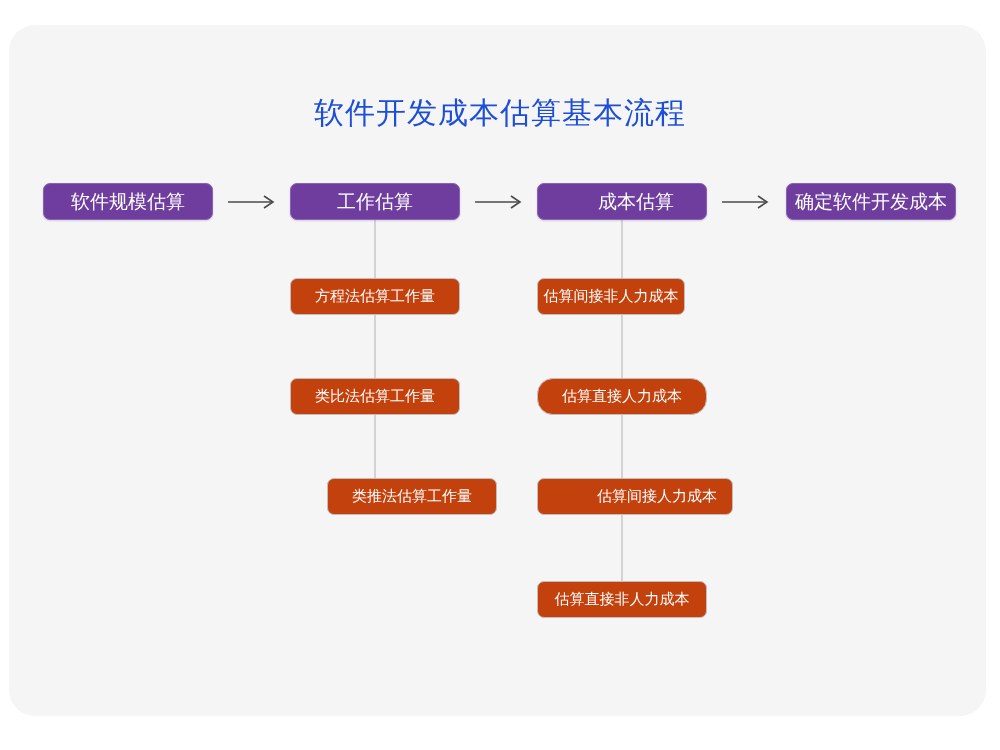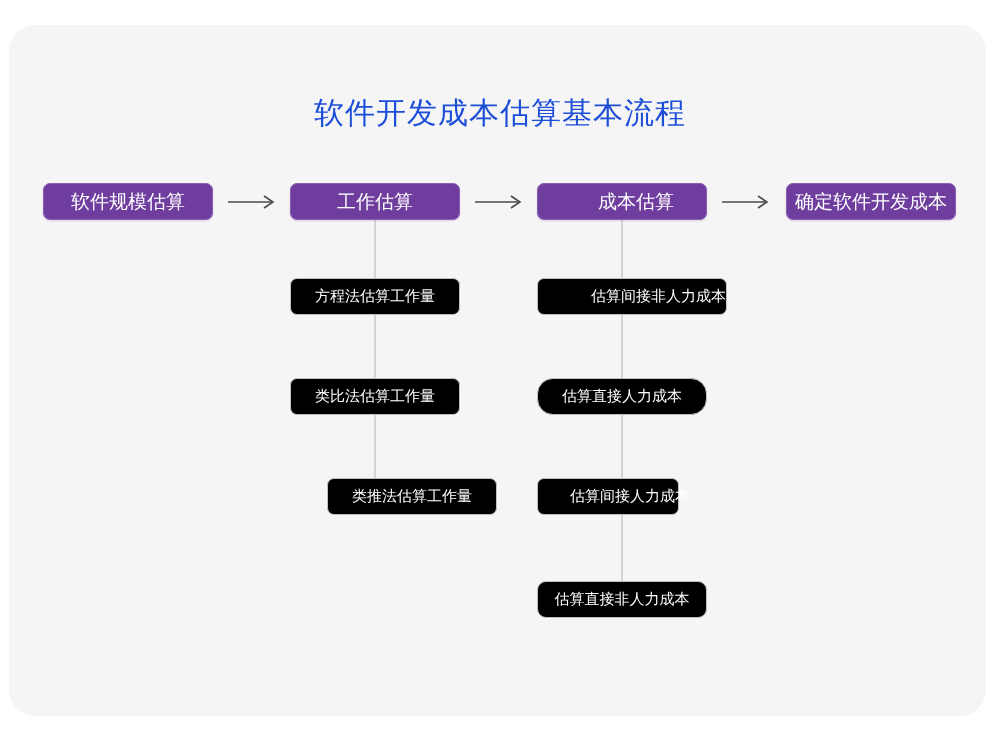--- a/index.html
+++ b/index.html
@@ -56,21 +56,21 @@
     white-space: nowrap;
   }
   .node.primary {
     background: #6f3d9e;
     border: 1px solid #8a62b3;
     font-size: 19px;
     height: 37px;
     box-shadow: 0 1px 2px rgba(70, 40, 100, 0.18);
   }
   .node.secondary {
-    background: #000000;
+    background: #c2410c;
     border: 1px solid #bfbfc0;
     font-size: 15px;
     height: 37px;
   }
   .arrow {
     position: absolute;
     height: 37px;
     display: flex;
     align-items: center;
     justify-content: center;
@@ -134,26 +134,26 @@
   <div class="node secondary" style="left:290px; top:278px; width:170px;">
     <span>方程法估算工作量</span>
   </div>
   <div class="node secondary" style="left:290px; top:378px; width:170px;">
     <span>类比法估算工作量</span>
   </div>
   <div class="node secondary" style="left:290px; top:478px; width:170px;margin-left:37px;">
     <span>类推法估算工作量</span>
   </div>
 
-  <div class="node secondary" style="left:537px; top:278px; width:190px;justify-content:flex-end;">
+  <div class="node secondary" style="left:537px; top:278px; width:148px;">
     <span>估算间接非人力成本</span>
   </div>
   <div class="node secondary" style="left:537px; top:378px; width:170px;border-radius:16px;">
     <span>估算直接人力成本</span>
   </div>
-  <div class="node secondary" style="left:537px; top:478px; width:142px;padding-left:44px;">
+  <div class="node secondary" style="left:537px; top:478px; width:196px;padding-left:44px;">
     <span>估算间接人力成本</span>
   </div>
-  <div class="node secondary" style="left:537px; top:581px; width:170px;border-radius:9px;">
+  <div class="node secondary" style="left:537px; top:581px; width:170px;">
     <span>估算直接非人力成本</span>
   </div>
 
 </div>
 
 </body></html>

